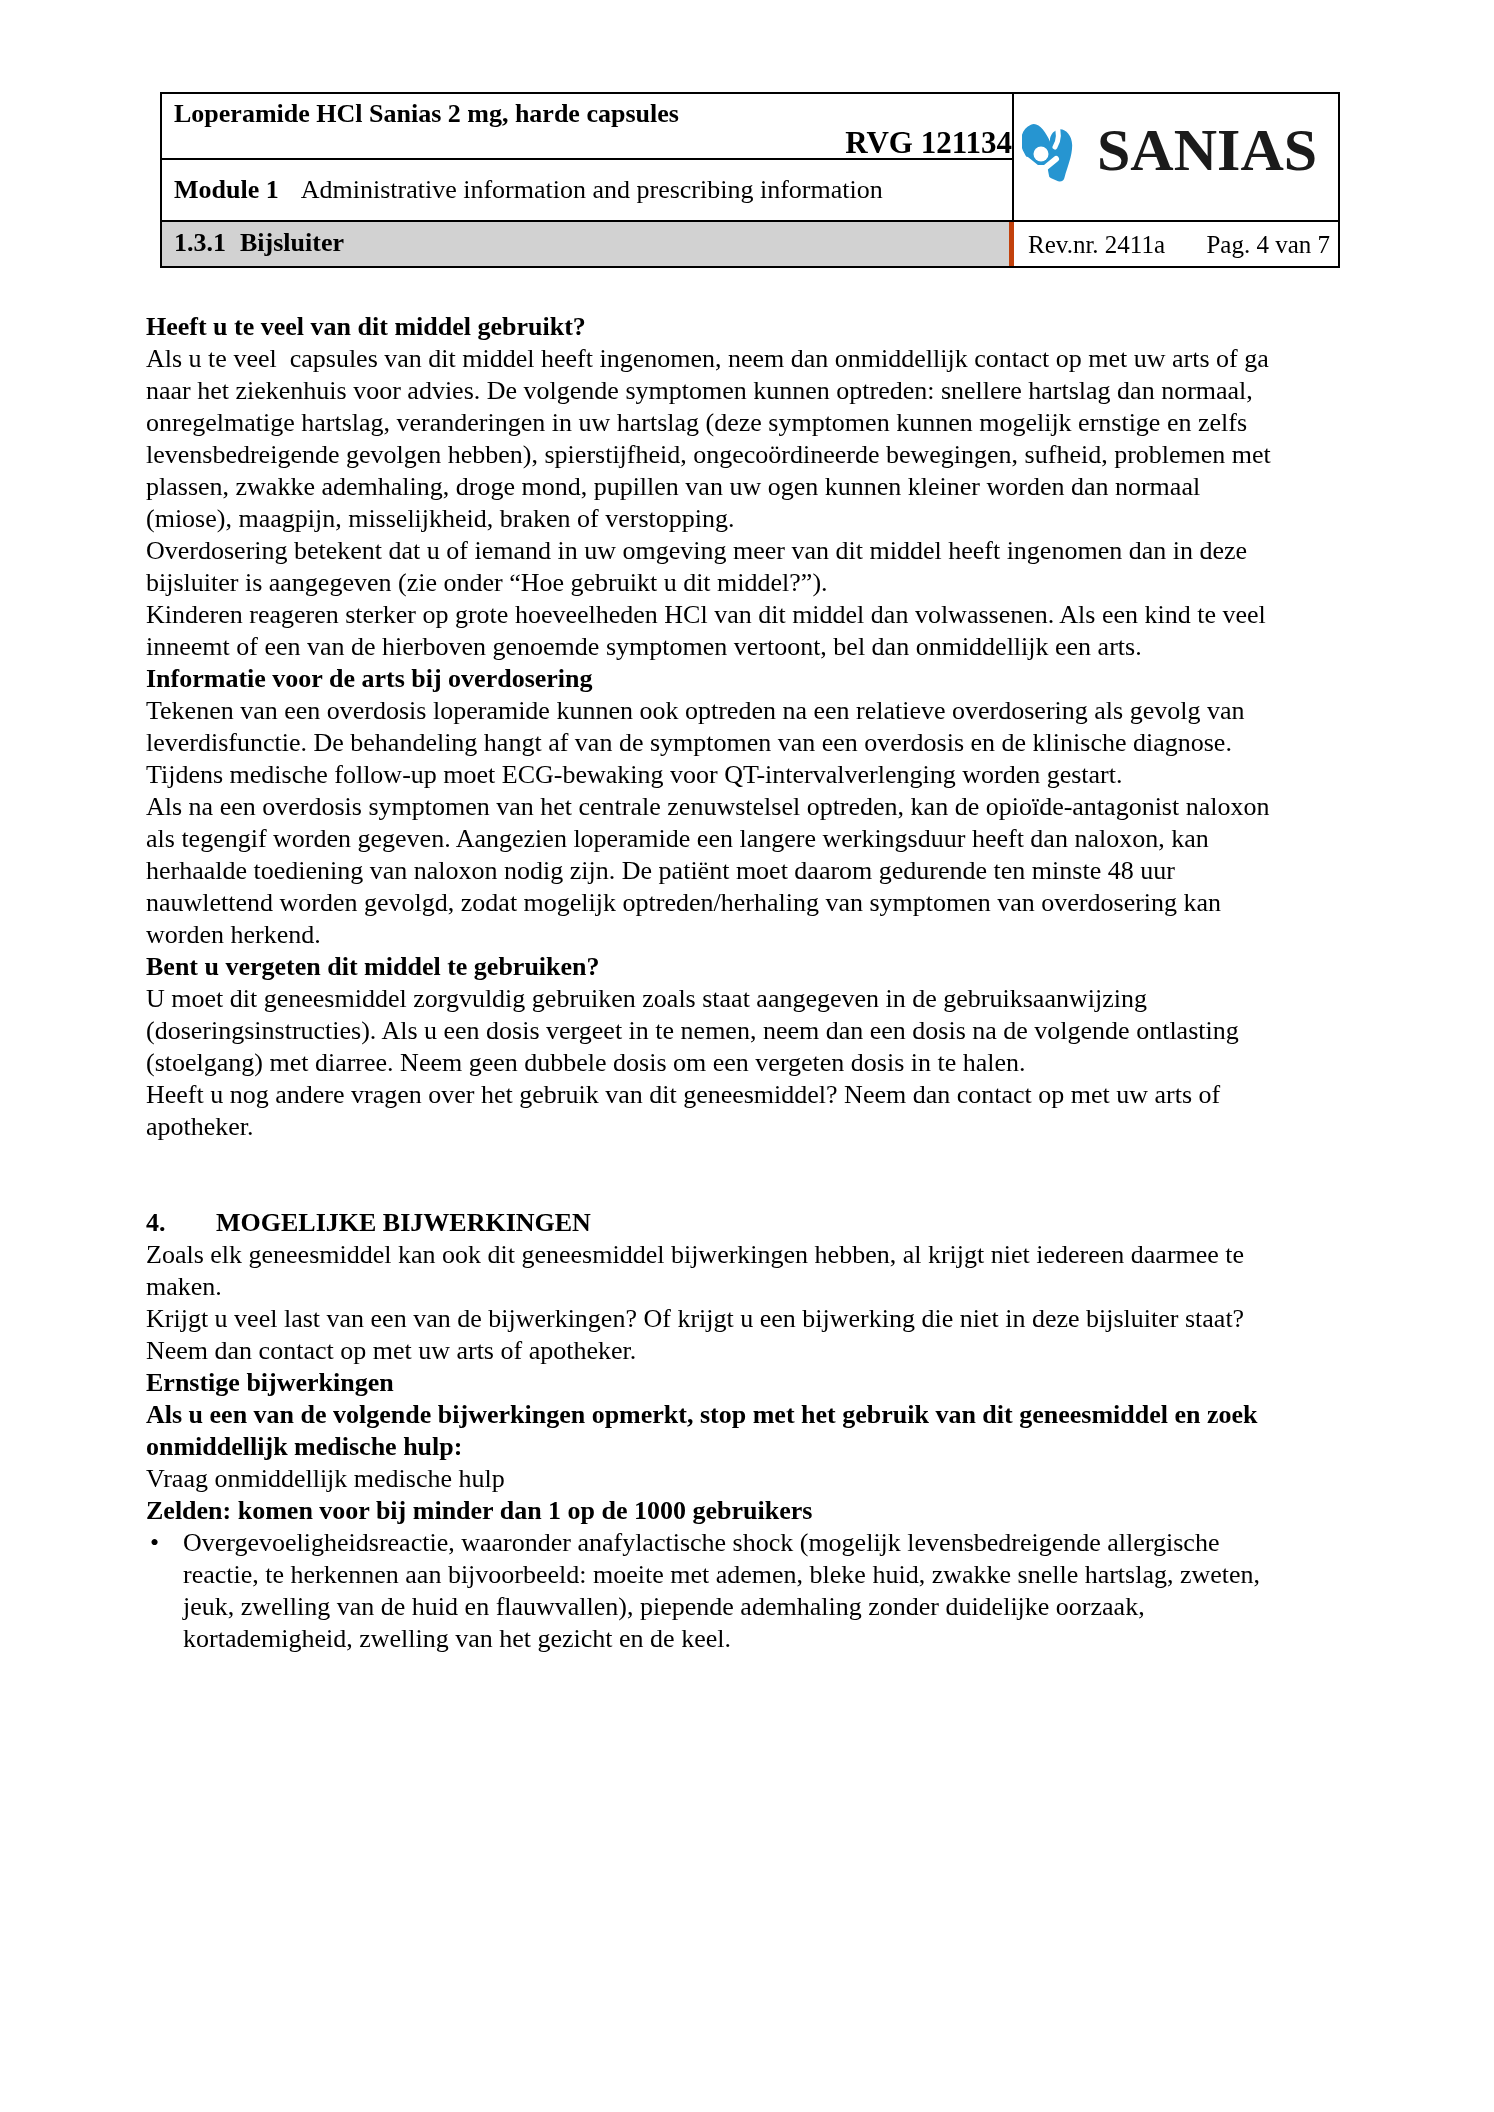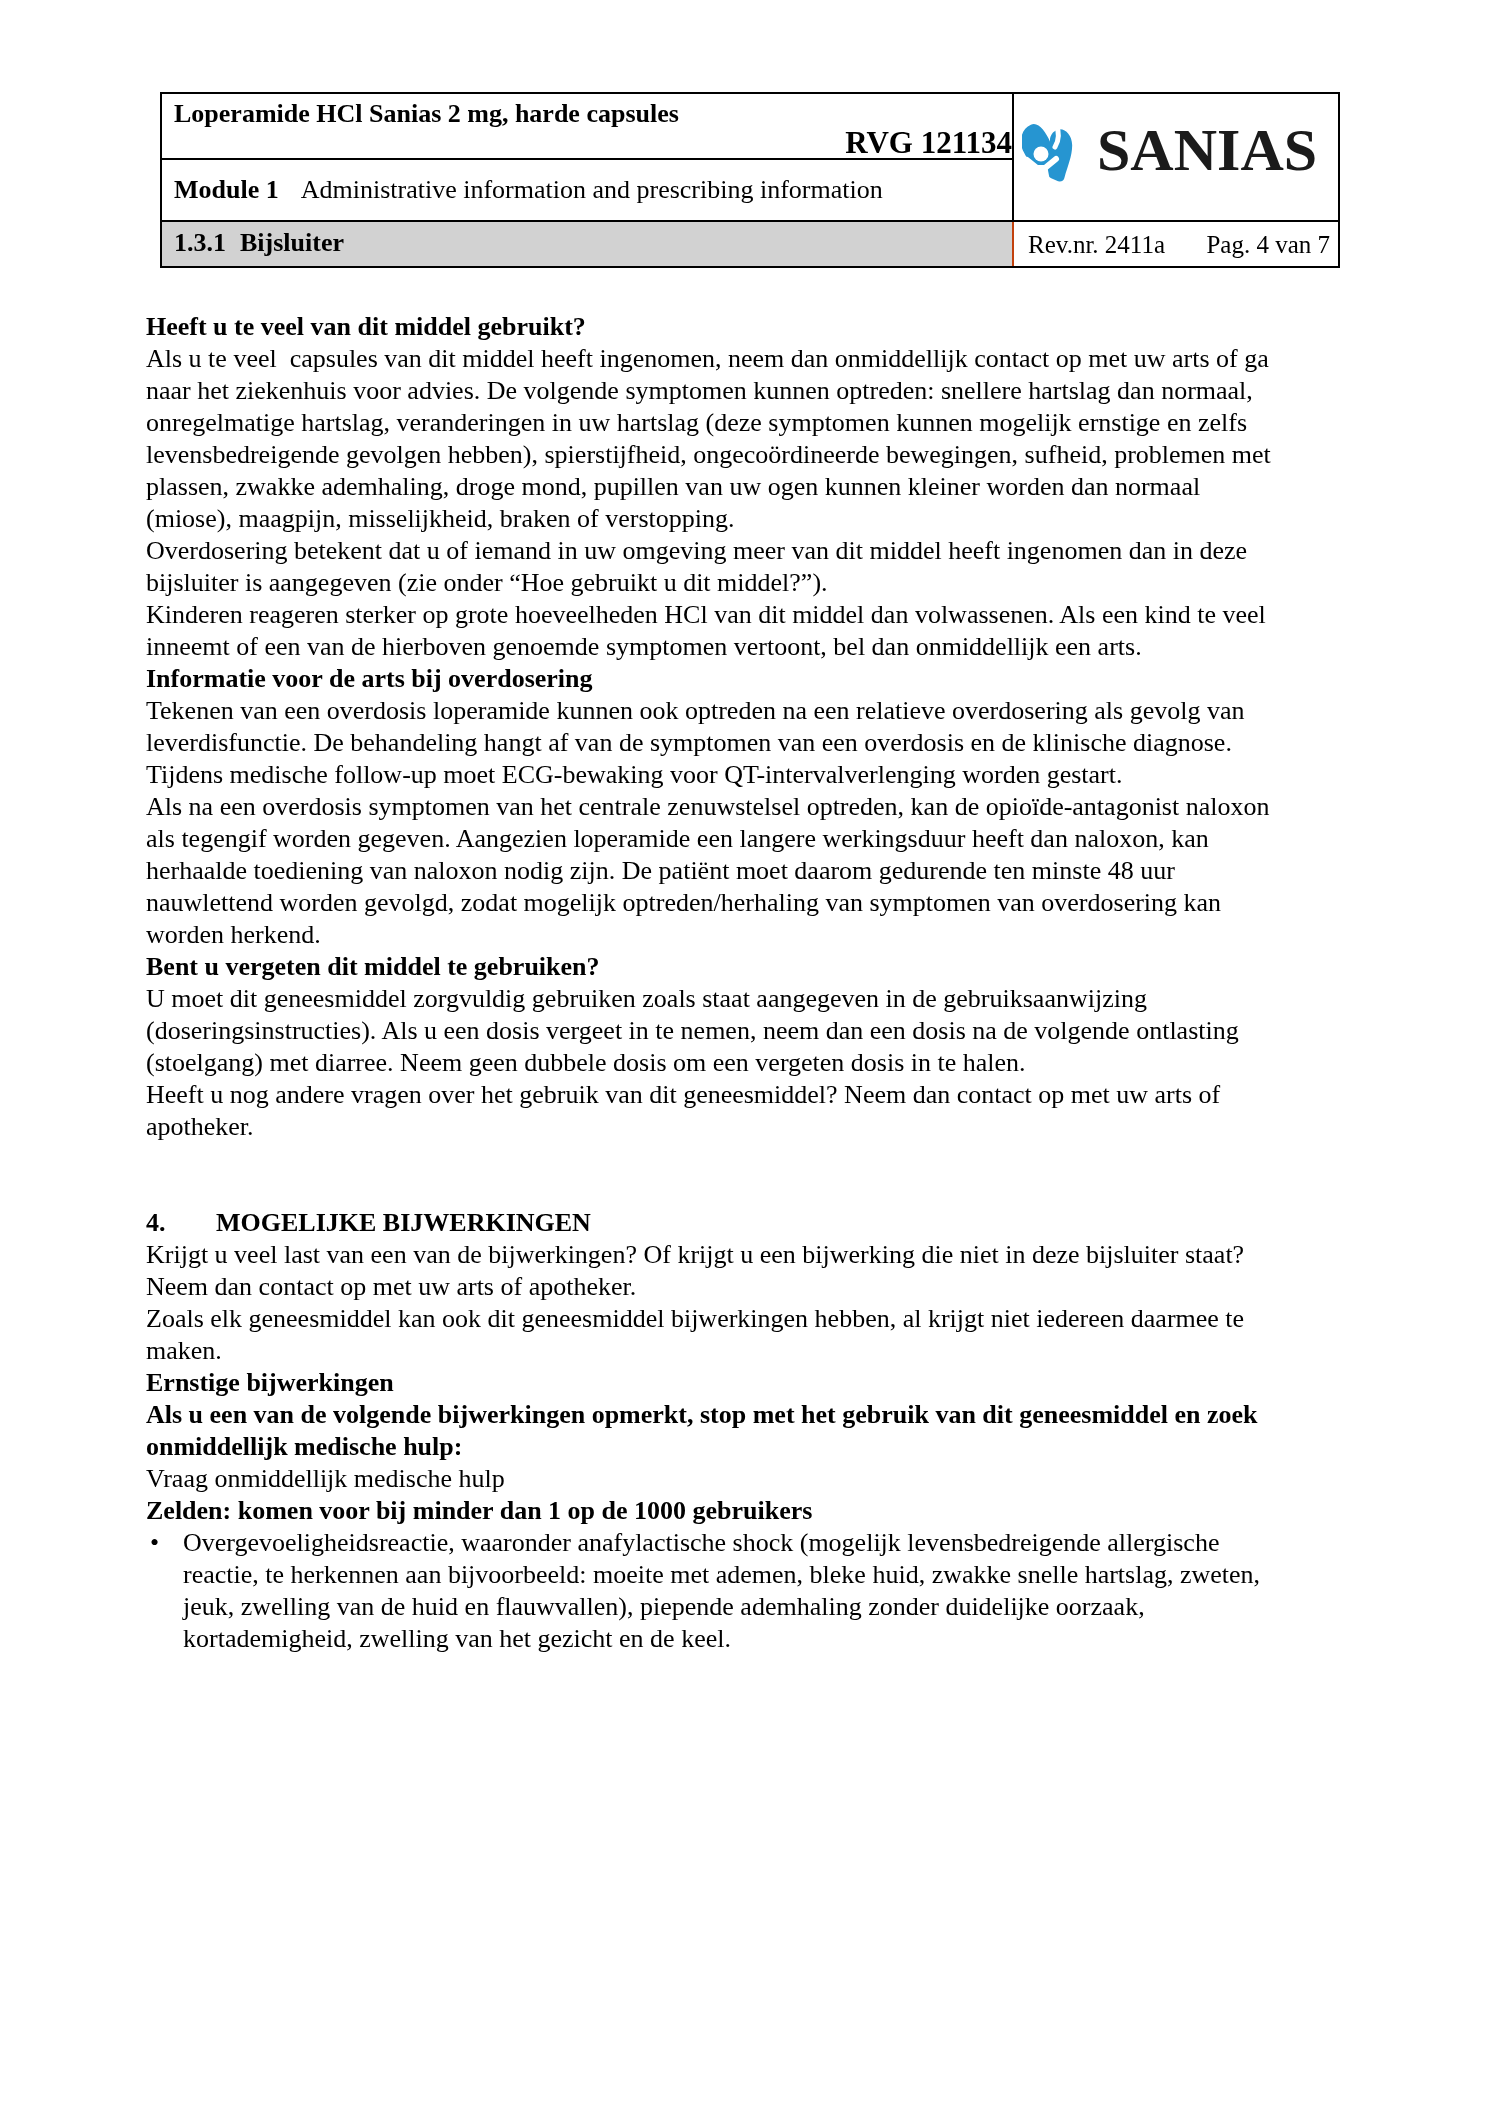--- a/index.html
+++ b/index.html
@@ -39,21 +39,21 @@
     grid-column: 1; grid-row: 2;
     border-right: 2px solid #000;
     border-bottom: 2px solid #000;
     padding: 16px 0 0 12px;
     font-size: 26px; line-height: 28px;
   }
   .m-bold { font-weight: bold; }
   .m-rest { margin-left: 22px; }
   .c-sec {
     grid-column: 1; grid-row: 3;
-    border-right: 2px solid #c2410c;
+    border-right: 5px solid #c2410c;
     background: #d2d2d2;
     padding: 7px 2px 0 12px;
     font-weight: bold; font-size: 26px; line-height: 28px;
   }
   .s-num { margin-right: 14px; }
   .c-logo {
     grid-column: 2; grid-row: 1 / span 2;
     border-bottom: 2px solid #000;
     display: flex;
     align-items: flex-start;
@@ -156,24 +156,24 @@
       <p>U moet dit geneesmiddel zorgvuldig gebruiken zoals staat aangegeven in de gebruiksaanwijzing
 (doseringsinstructies). Als u een dosis vergeet in te nemen, neem dan een dosis na de volgende ontlasting
 (stoelgang) met diarree. Neem geen dubbele dosis om een vergeten dosis in te halen.</p>
       <p class="mt">Heeft u nog andere vragen over het gebruik van dit geneesmiddel? Neem dan contact op met uw arts of
 apotheker.</p>
 
       <div class="sec4 mt2">
         <span class="num">4.</span>
         <span>MOGELIJKE BIJWERKINGEN</span>
       </div>
+      <p class="mt">Zoals elk geneesmiddel kan ook dit geneesmiddel bijwerkingen hebben, al krijgt niet iedereen daarmee te
+maken.</p>
       <p class="mt">Krijgt u veel last van een van de bijwerkingen? Of krijgt u een bijwerking die niet in deze bijsluiter staat?
 Neem dan contact op met uw arts of apotheker.</p>
-      <p class="mt">Zoals elk geneesmiddel kan ook dit geneesmiddel bijwerkingen hebben, al krijgt niet iedereen daarmee te
-maken.</p>
 
       <h3 class="mt">Ernstige bijwerkingen</h3>
       <p class="b">Als u een van de volgende bijwerkingen opmerkt, stop met het gebruik van dit geneesmiddel en zoek
 onmiddellijk medische hulp:</p>
       <p>Vraag onmiddellijk medische hulp</p>
 
       <h3 class="mt">Zelden: komen voor bij minder dan 1 op de 1000 gebruikers</h3>
       <div class="bullet">
         <span class="dot">•</span>
         <p>Overgevoeligheidsreactie, waaronder anafylactische shock (mogelijk levensbedreigende allergische

